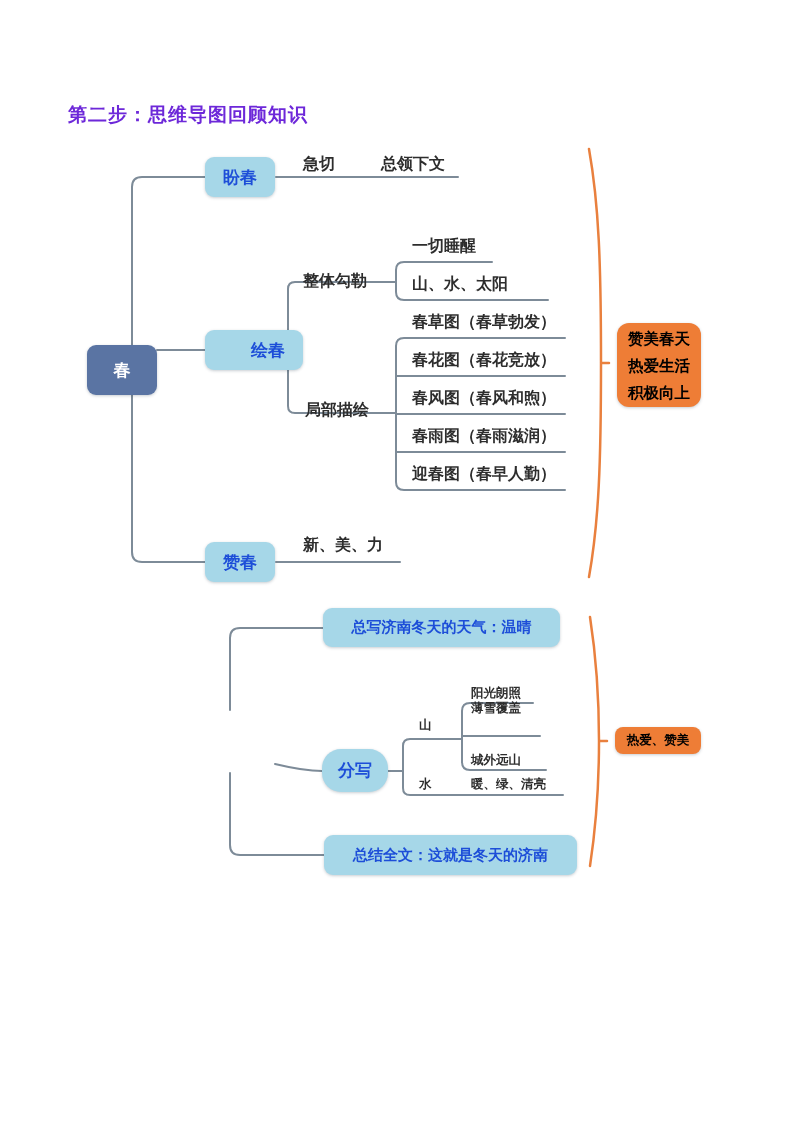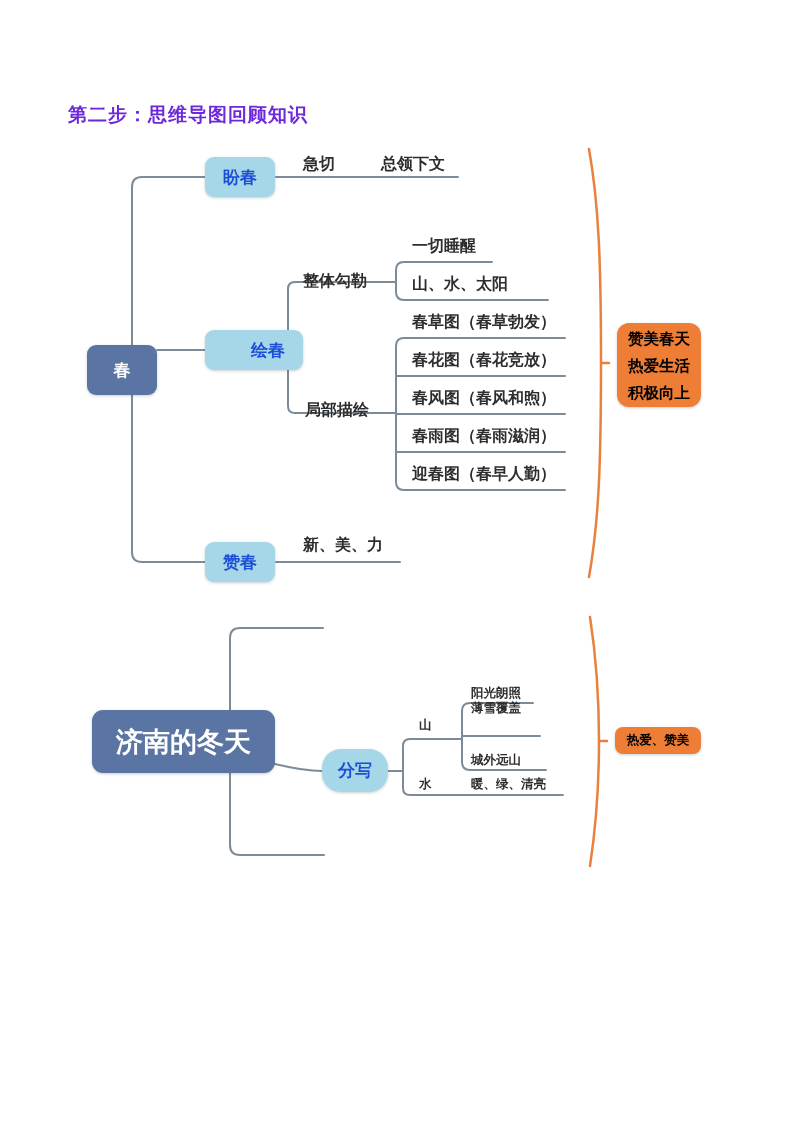--- a/index.html
+++ b/index.html
@@ -84,34 +84,37 @@
     <span>赞春</span>
   </div>
   <div class="t t16" style="left:303px;top:535px;">新、美、力</div>
 
   <div class="box orange" style="left:617px;top:323px;width:84px;height:84px;border-radius:12px;">
     <span class="sum-line">赞美春天</span>
     <span class="sum-line">热爱生活</span>
     <span class="sum-line">积极向上</span>
   </div>
 
-  <div class="box dark" style="left:92px;top:710px;width:183px;height:63px;font-size:27px;border-radius:11px;">
-    <span>济南的冬天</span>
+
+  <div class="box blue" style="left:323px;top:608px;width:237px;height:39px;font-size:15px;">
+    <span>总写济南冬天的天气：温晴</span>
   </div>
-
 
   <div class="box blue" style="left:322px;top:749px;width:66px;height:43px;font-size:17px;border-radius:19px;">
     <span>分写</span>
   </div>
 
   <div class="t t13" style="left:419px;top:717px;">山</div>
   <div class="t t13" style="left:471px;top:685px;">阳光朗照</div>
   <div class="t t13" style="left:471px;top:700px;">薄雪覆盖</div>
   <div class="t t13" style="left:471px;top:752px;">城外远山</div>
   <div class="t t13" style="left:419px;top:776px;">水</div>
   <div class="t t13" style="left:471px;top:776px;">暖、绿、清亮</div>
 
+  <div class="box blue" style="left:324px;top:835px;width:253px;height:40px;font-size:15px;">
+    <span>总结全文：这就是冬天的济南</span>
+  </div>
 
   <div class="box orange" style="left:615px;top:727px;width:86px;height:27px;font-size:12.5px;border-radius:8px;">
     <span>热爱、赞美</span>
   </div>
 
 </div>
 
 </body></html>

